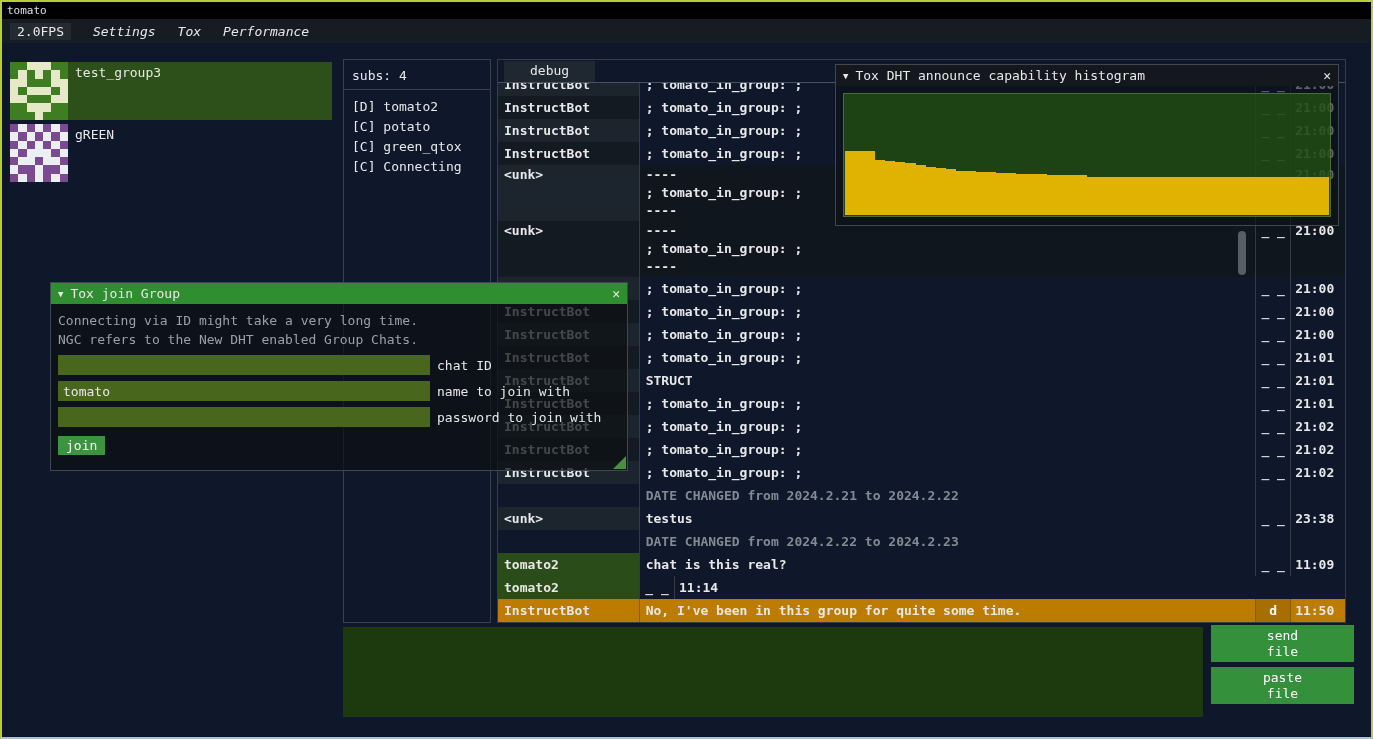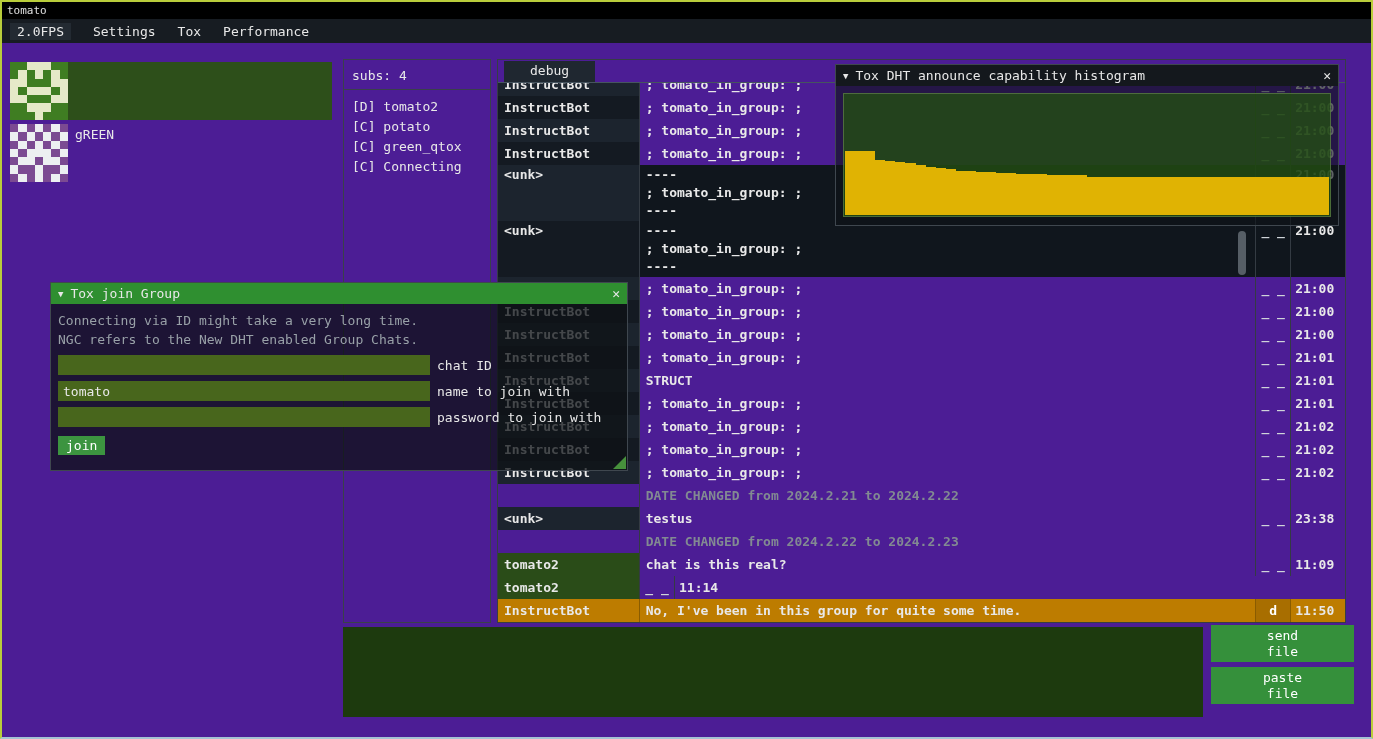--- a/index.html
+++ b/index.html
@@ -1,22 +1,22 @@
 <!DOCTYPE html>
 <html><head>
 <meta charset="utf-8">
 <style>
   html,body{margin:0;padding:0;background:#05080b;}
   .app{position:relative;width:1373px;height:739px;box-sizing:border-box;
-       background:#4c1d95;border:2px solid #b9cd3b;border-bottom-color:#a4c2d3;
+       background:#0f172a;border:2px solid #b9cd3b;border-bottom-color:#a4c2d3;
        font-family:"DejaVu Sans Mono",monospace;font-size:13px;color:#e8e8e8;overflow:hidden;}
   .titlebar{height:17px;background:#000;font-size:11px;line-height:17px;padding-left:5px;color:#e0e0e0;}
   .menubar{height:24px;background:#171c22;display:flex;align-items:center;padding:0 8px;gap:22px;}
   .menubar .fps{background:#232a32;padding:1px 7px;}
-  .menu-item{cursor:default;}
+  .menu-item{cursor:default;font-style:italic;}
   .main{position:relative;height:694px;}
 
   
   .group{position:absolute;left:8px;width:322px;height:58px;display:flex;}
   #g0{top:19px;background:#2d4f1a;}
   #g1{top:81px;}
   .avatar{width:58px;height:58px;flex:none;display:grid;
           grid-template-columns:repeat(7,1fr);grid-template-rows:repeat(7,1fr);}
   .gname{margin:3px 0 0 7px;}
 
@@ -144,20 +144,21 @@
           <div style="background: rgb(63, 125, 34);"></div>
           <div style="background: rgb(63, 125, 34);"></div>
           <div style="background: rgb(63, 125, 34);"></div>
           <div style="background: rgb(63, 125, 34);"></div>
           <div style="background: rgb(63, 125, 34);"></div>
           <div></div>
           <div style="background: rgb(63, 125, 34);"></div>
           <div style="background: rgb(63, 125, 34);"></div>
           <div style="background: rgb(63, 125, 34);"></div>
         </div>
+      <span class="gname">test_group3</span>
     </div>
     <div class="group" id="g1">
       <div class="avatar" style="background: rgb(236, 239, 241);">
           <div style="background: rgb(123, 74, 146);"></div>
           <div></div>
           <div style="background: rgb(123, 74, 146);"></div>
           <div></div>
           <div style="background: rgb(123, 74, 146);"></div>
           <div></div>
           <div style="background: rgb(123, 74, 146);"></div>

